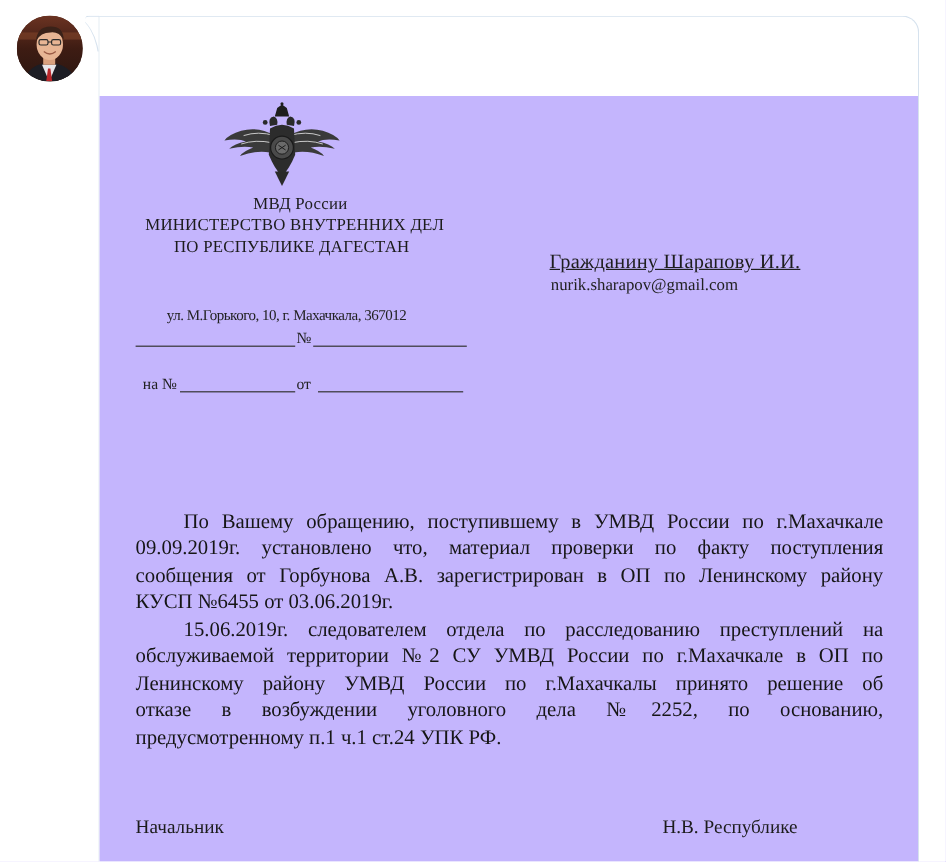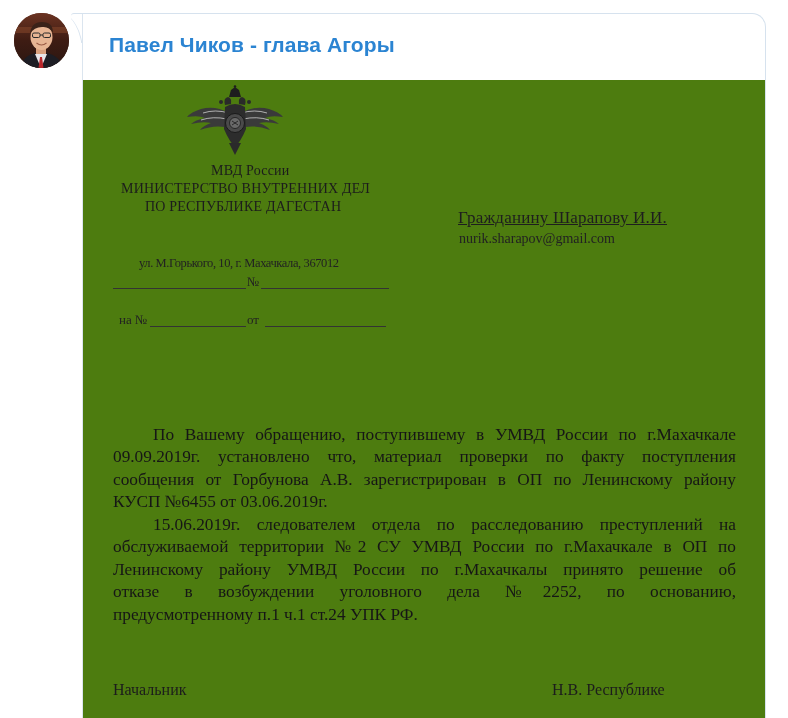--- a/index.html
+++ b/index.html
@@ -49,21 +49,21 @@
       font-family: "Liberation Sans", sans-serif;
       font-size: 21px; font-weight: bold;
       color: #2b84d2; letter-spacing: 0.1px;
       white-space: nowrap;
     }
 
     
     .doc {
       position: absolute; left: 83px; top: 80px;
       width: 682px; height: 638px;
-      background: #4d7c0f;
+      background: #c4b5fd;
       font-family: "Liberation Serif", serif;
       color: #1a1a1a;
     }
     .emblem {
       position: absolute; left: 102px; top: 5px;
       width: 100px; height: 72px;
     }
     .hdr {
       position: absolute; white-space: nowrap;
       font-size: 14px; color: #1c1c1c; letter-spacing: 0.2px;
@@ -137,21 +137,20 @@
       <rect x="29" y="20" width="7.5" height="4.5" rx="1.5" fill="none" stroke="#2b2b2b" stroke-width="1"></rect>
       <line x1="26" y1="22" x2="29" y2="22" stroke="#2b2b2b" stroke-width="1"></line>
 
       <path d="M22.5 30 Q27.5 34 32.5 30" fill="none" stroke="#9a5b45" stroke-width="1.1"></path>
     </svg>
   </div>
 
   <div class="bubble"></div>
   <div class="bubble-tail"></div>
 
-  <div class="sender">Павел Чиков - глава Агоры</div>
 
   <div class="doc">
 
     <svg class="emblem" viewBox="0 0 100 72">
 
       <path d="M44 12 L46 5 L50 2 L54 5 L56 12 Z" fill="#1e1e1e"></path>
       <circle cx="50" cy="1.5" r="1.3" fill="#1e1e1e"></circle>
 
       <path d="M40 20 Q38 13 43 12 Q47 13 46 19 Z" fill="#2a2a2a"></path>
       <path d="M60 20 Q62 13 57 12 Q53 13 54 19 Z" fill="#2a2a2a"></path>

